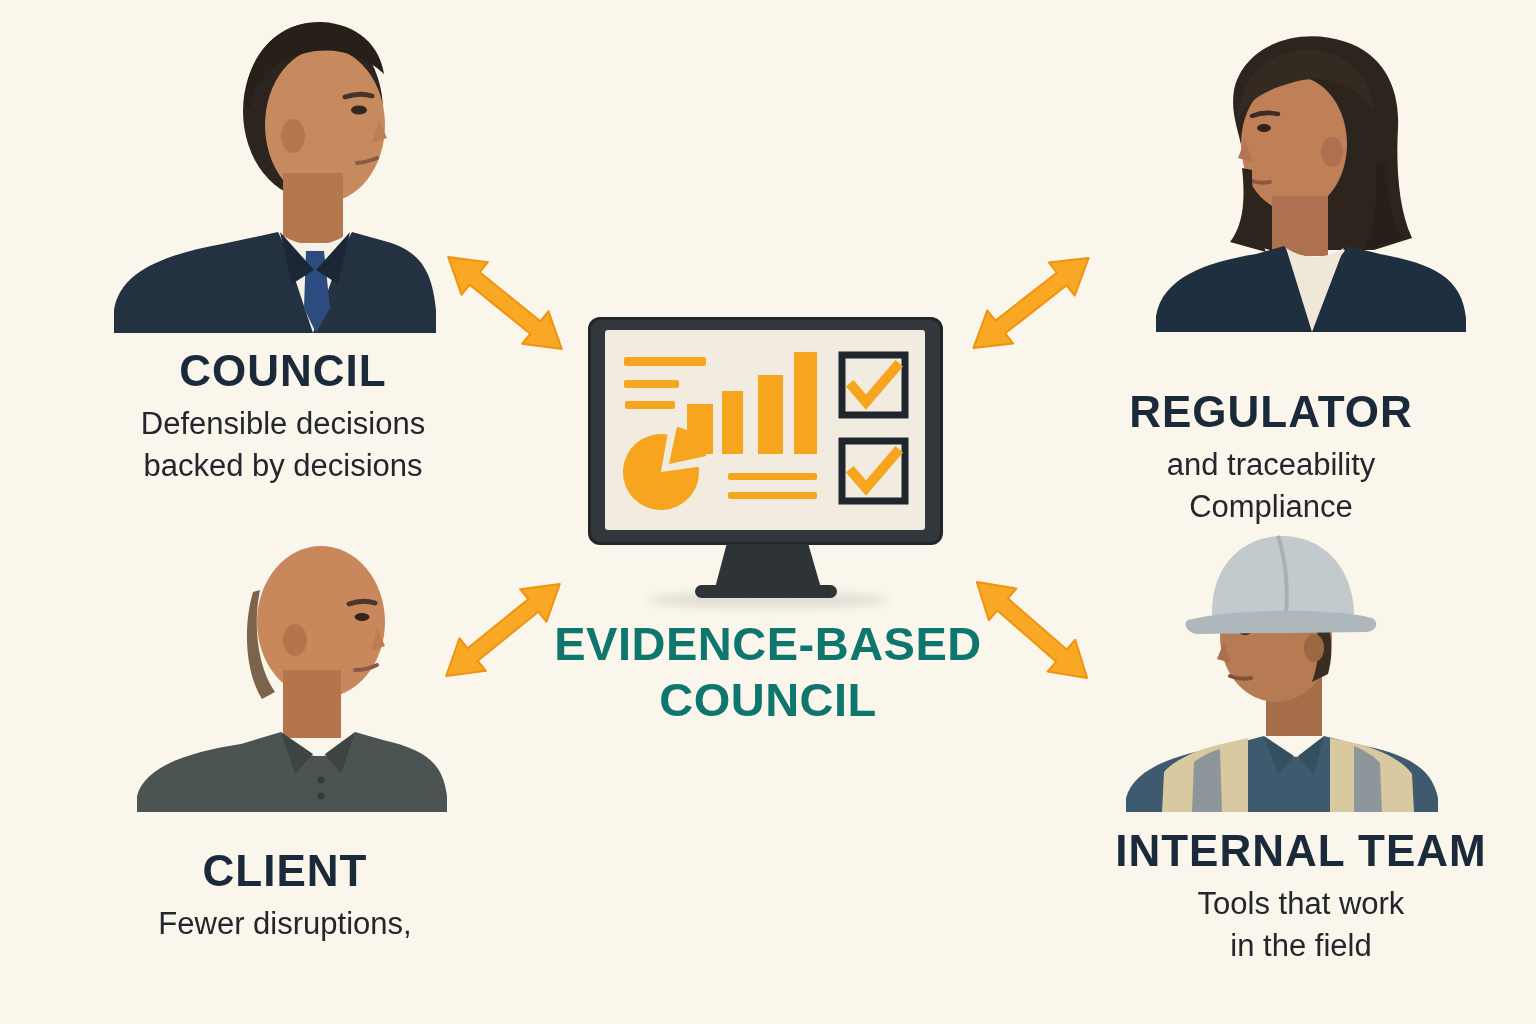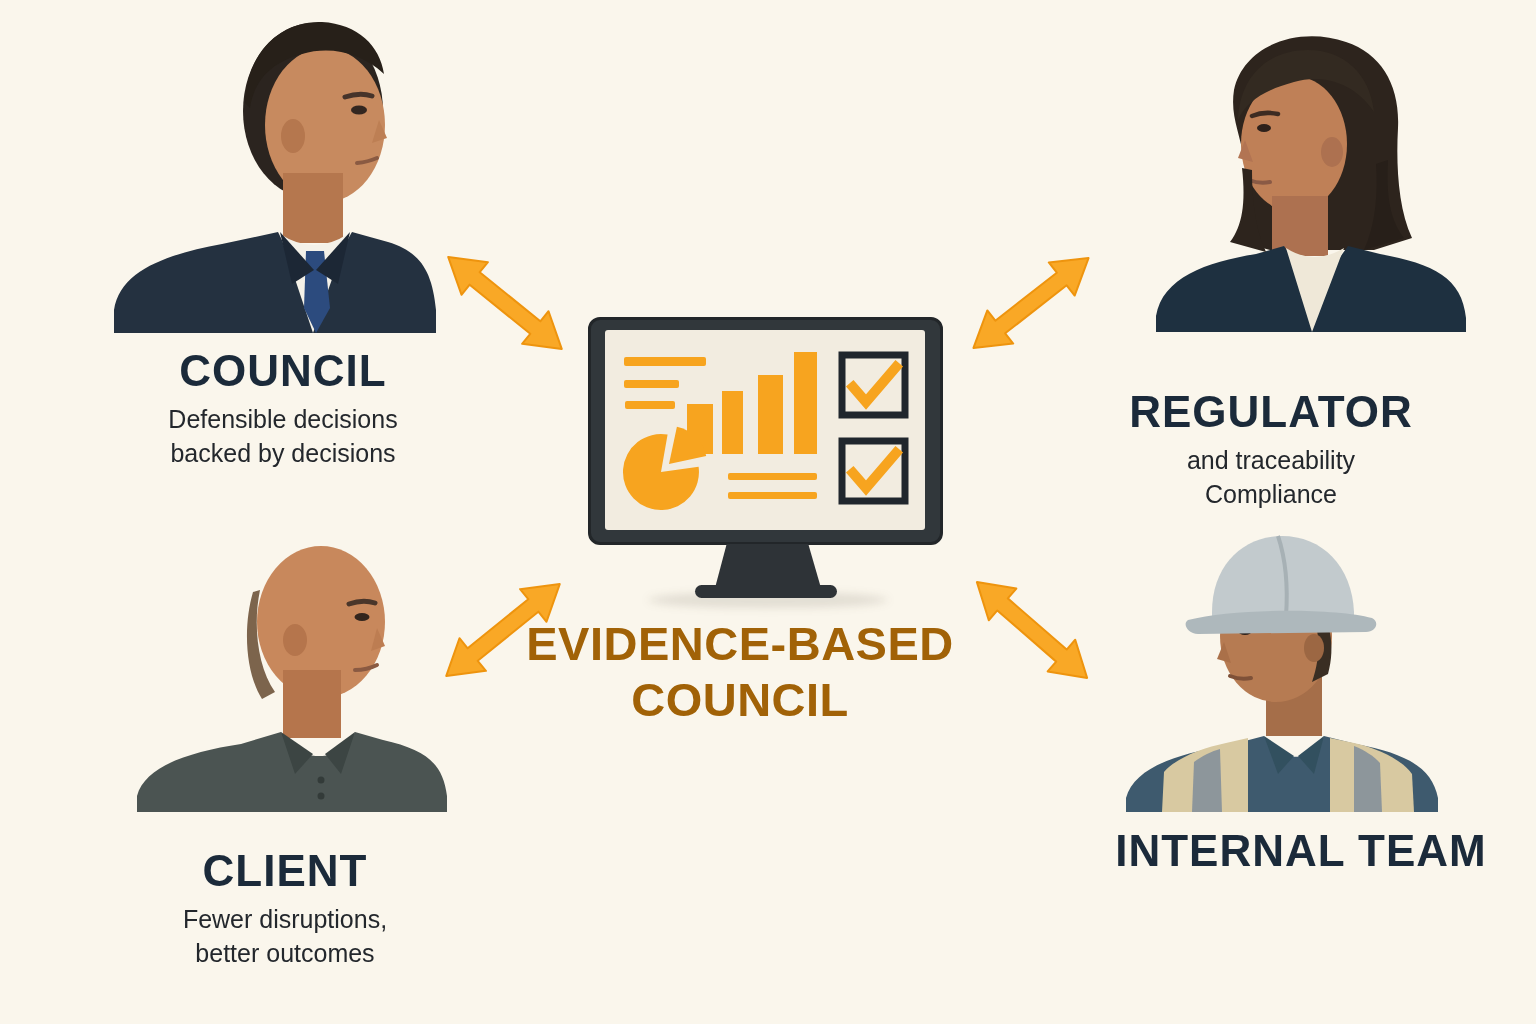--- a/index.html
+++ b/index.html
@@ -7,25 +7,25 @@
   .canvas{
     position:relative;width:1536px;height:1024px;overflow:hidden;
     background:#FAF6EC;
   }
   
   .stake-text{position:absolute;text-align:center;}
   .stake-heading{
     font-size:44px;font-weight:800;color:#1B2A3A;letter-spacing:1px;line-height:1.05;
   }
   .stake-desc{
-    margin-top:9px;font-size:25px;font-weight:400;color:#23272C;line-height:1.34;
+    margin-top:9px;font-size:31px;font-weight:400;color:#23272C;line-height:1.34;
   }
   .center-title{
-    position:absolute;left:480px;top:616px;width:520px;text-align:center;
-    font-size:47px;font-weight:800;color:#a16207;letter-spacing:0.5px;line-height:1.2;
+    position:absolute;left:508px;top:616px;width:520px;text-align:center;
+    font-size:47px;font-weight:800;color:#0f766e;letter-spacing:0.5px;line-height:1.2;
   }
   
   .monitor-frame{
     position:absolute;left:588px;top:317px;width:355px;height:228px;
     background:#31373B;border:3px solid #222629;border-radius:12px;box-sizing:border-box;
   }
   .monitor-screen{
     position:absolute;left:605px;top:330px;width:320px;height:200px;
     background:#F2ECE0;border-radius:3px;
   }
@@ -217,21 +217,24 @@
 
   <div class="center-title">
     <div>EVIDENCE-BASED</div>
     <div>COUNCIL</div>
   </div>
 
   <div class="stake-text" style="left:95px;top:848px;width:380px;">
     <div class="stake-heading">CLIENT</div>
     <div class="stake-desc">
       <div>Fewer disruptions,</div>
-      <div>better outcomes</div>
     </div>
   </div>
 
   <div class="stake-text" style="left:1081px;top:828px;width:440px;">
     <div class="stake-heading">INTERNAL TEAM</div>
+    <div class="stake-desc">
+      <div>Tools that work</div>
+      <div>in the field</div>
+    </div>
   </div>
 
 </div>
 
 </body></html>

